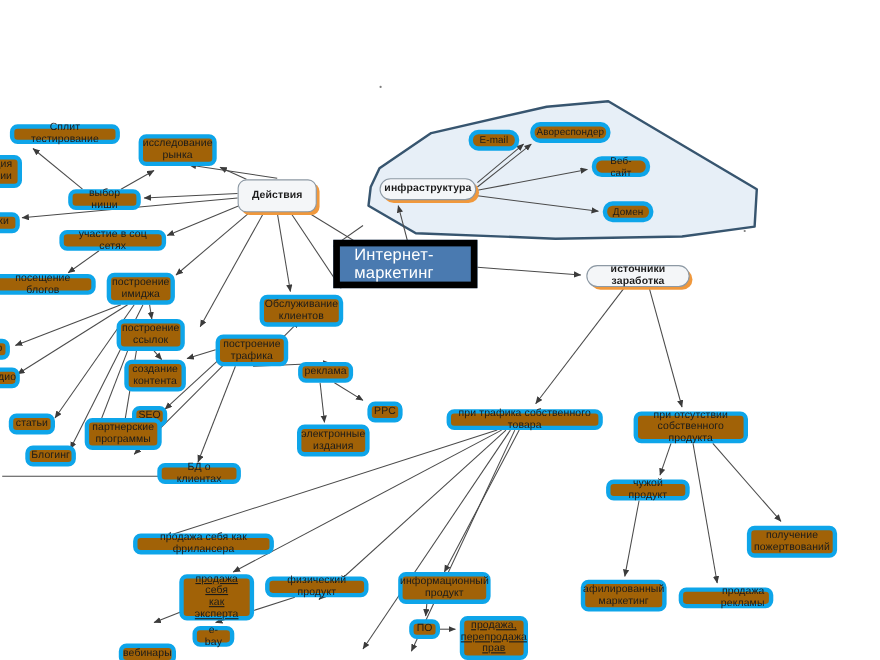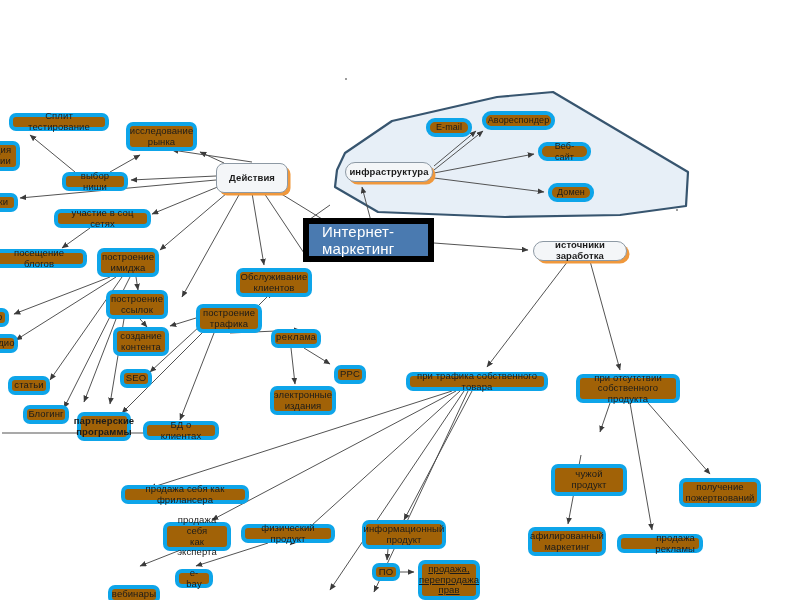--- a/index.html
+++ b/index.html
@@ -213,40 +213,40 @@
       <div class="node" style="left: -18px; top: 334px; width: 36px; height: 19px;">...удио</div>
       <div class="node" style="left: 106px; top: 290px; width: 62px; height: 29px;">построение
 ссылок</div>
       <div class="node" style="left: 196px; top: 304px; width: 66px; height: 29px;">построение
 трафика</div>
       <div class="node" style="left: 113px; top: 327px; width: 56px; height: 29px;">создание
 контента</div>
       <div class="node" style="left: 120px; top: 369px; width: 32px; height: 19px;">SEO</div>
       <div class="node" style="left: 8px; top: 376px; width: 42px; height: 19px;">статьи</div>
       <div class="node" style="left: 23px; top: 405px; width: 46px; height: 19px;">Блогинг</div>
-      <div class="node" style="left: 77px; top: 412px; width: 54px; height: 29px; font-weight: bold;">партнерские
+      <div class="node" style="left: 77px; top: 380px; width: 70px; height: 29px;">партнерские
 программы</div>
       <div class="node" style="left: 143px; top: 421px; width: 76px; height: 19px;">БД о клиентах</div>
       <div class="node" style="left: 236px; top: 268px; width: 76px; height: 29px;">Обслуживание
 клиентов</div>
-      <div class="node" style="left: 271px; top: 329px; width: 50px; height: 19px; font-family: Liberation Mono, monospace;">реклама</div>
+      <div class="node" style="left: 271px; top: 329px; width: 50px; height: 19px;">реклама</div>
       <div class="node" style="left: 334px; top: 365px; width: 32px; height: 19px;">PPC</div>
       <div class="node" style="left: 270px; top: 386px; width: 66px; height: 29px;">электронные
 издания</div>
       <div class="node" style="left: 406px; top: 372px; width: 142px; height: 19px;">при трафика собственного товара</div>
       <div class="node" style="left: 576px; top: 374px; width: 104px; height: 29px;">при отсутствии
 собственного продукта</div>
-      <div class="node" style="left: 551px; top: 436px; width: 76px; height: 32px; margin-top: 28px;">чужой продукт</div>
+      <div class="node" style="left: 551px; top: 436px; width: 76px; height: 19px;">чужой продукт</div>
       <div class="node" style="left: 679px; top: 478px; width: 82px; height: 29px;">получение
 пожертвований</div>
       <div class="node" style="left: 528px; top: 527px; width: 78px; height: 29px;">афилированный
 маркетинг</div>
       <div class="node" style="left: 617px; top: 534px; width: 86px; height: 19px; text-align: right;">продажа рекламы</div>
       <div class="node" style="left: 121px; top: 485px; width: 128px; height: 19px;">продажа себя как фрилансера</div>
-      <div class="node" style="left: 163px; top: 522px; width: 68px; height: 29px;">продажа себя
+      <div class="node" style="left: 163px; top: 522px; width: 68px; height: 42px; text-decoration: underline;">продажа себя
 как эксперта</div>
       <div class="node" style="left: 241px; top: 524px; width: 94px; height: 19px;">физический продукт</div>
       <div class="node" style="left: 362px; top: 520px; width: 84px; height: 29px;">информационный
 продукт</div>
       <div class="node" style="left: 108px; top: 565px; width: 52px; height: 19px; margin-top: 20px;">вебинары</div>
       <div class="node" style="left: 175px; top: 569px; width: 38px; height: 19px;">e-bay</div>
       <div class="node" style="left: 372px; top: 563px; width: 28px; height: 18px;">ПО</div>
       <div class="node" style="left: 418px; top: 560px; width: 62px; height: 40px; text-decoration: underline;">продажа,
 перепродажа
 прав</div>

